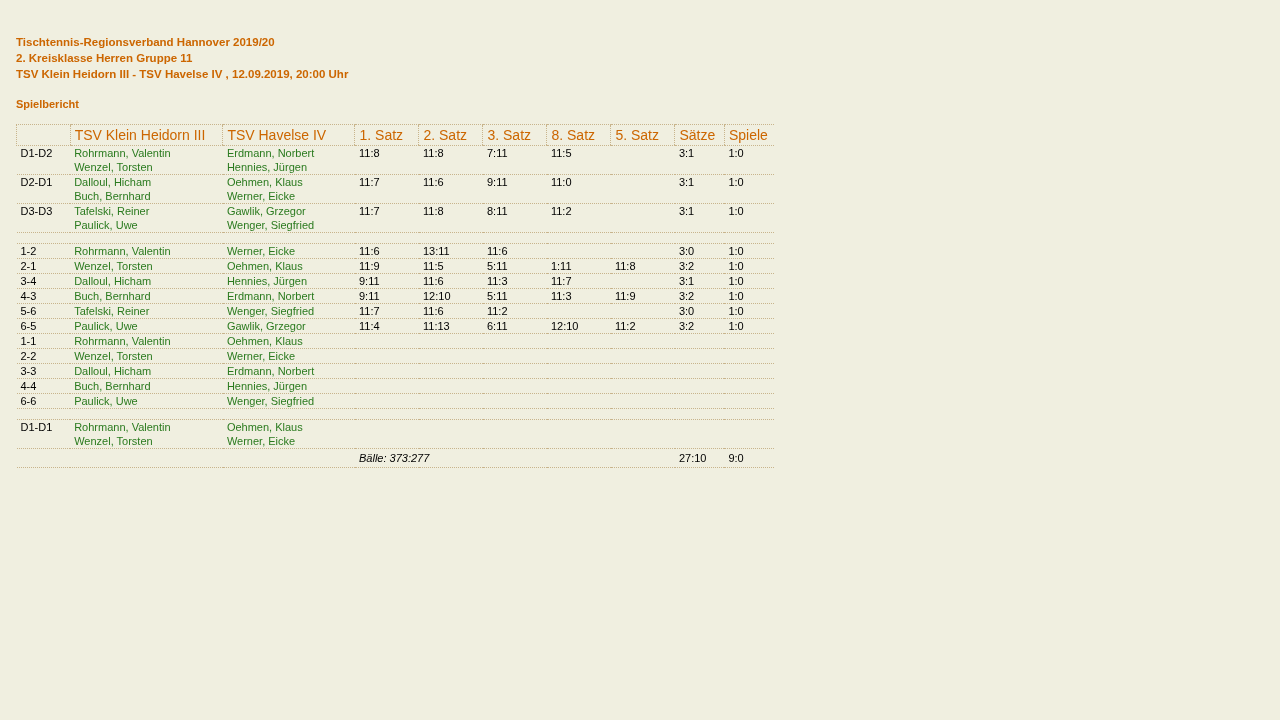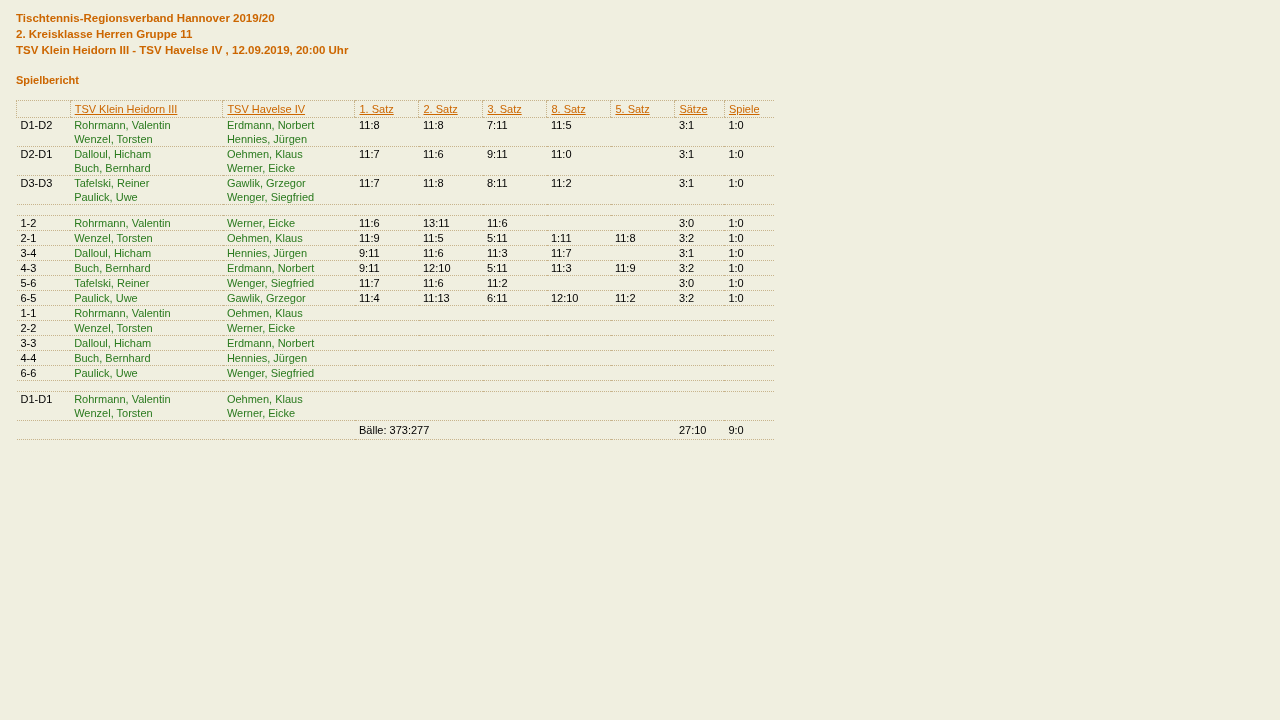--- a/index.html
+++ b/index.html
@@ -13,20 +13,21 @@
   body {
     font-family: "Liberation Sans", sans-serif;
     font-size: 11px;
     color: #000000;
   }
   .page {
     position: relative;
     width: 1280px;
     height: 557px;
     padding: 0;
+    margin-top: 24px;
   }
   .header-block {
     padding: 10px 0 0 16px;
   }
   .header-line {
     color: #cc6600;
     font-weight: bold;
     font-size: 11.5px;
     line-height: 16px;
     white-space: nowrap;
@@ -49,22 +50,21 @@
     font-size: 11px;
     font-weight: normal;
     text-align: left;
   }
   tr.head td {
     color: #cc6600;
     border-top: 1px dotted #c8b48c;
     border-bottom: 1px dotted #c8b48c;
     padding-top: 2px;
     padding-bottom: 2px;
-    font-size: 11px;
-    text-decoration: underline;
+    font-size: 14px;
   }
   tr.head td.dotcol {
     border-left: 1px dotted #c8b48c;
   }
   .col-pos   { width: 52px; text-align: center !important; }
   .col-home  { width: 148px; }
   .col-away  { width: 128px; }
   .col-set   { width: 62px; }
   .col-saetze{ width: 48px; }
   .col-spiele{ width: 48px; }
@@ -91,20 +91,21 @@
   }
   tr.total td {
     border-top: 1px dotted #c8b48c;
     border-bottom: 1px dotted #c8b48c;
     padding-top: 3px;
     padding-bottom: 3px;
   }
   td.total-label {
     text-align: center;
     color: #000;
+    font-style: italic;
   }
   td.total-val {
     font-weight: bold;
     color: #000;
   }
   .footer-note {
     margin: 22px 0 0 16px;
     font-size: 11px;
     color: #000;
   }

